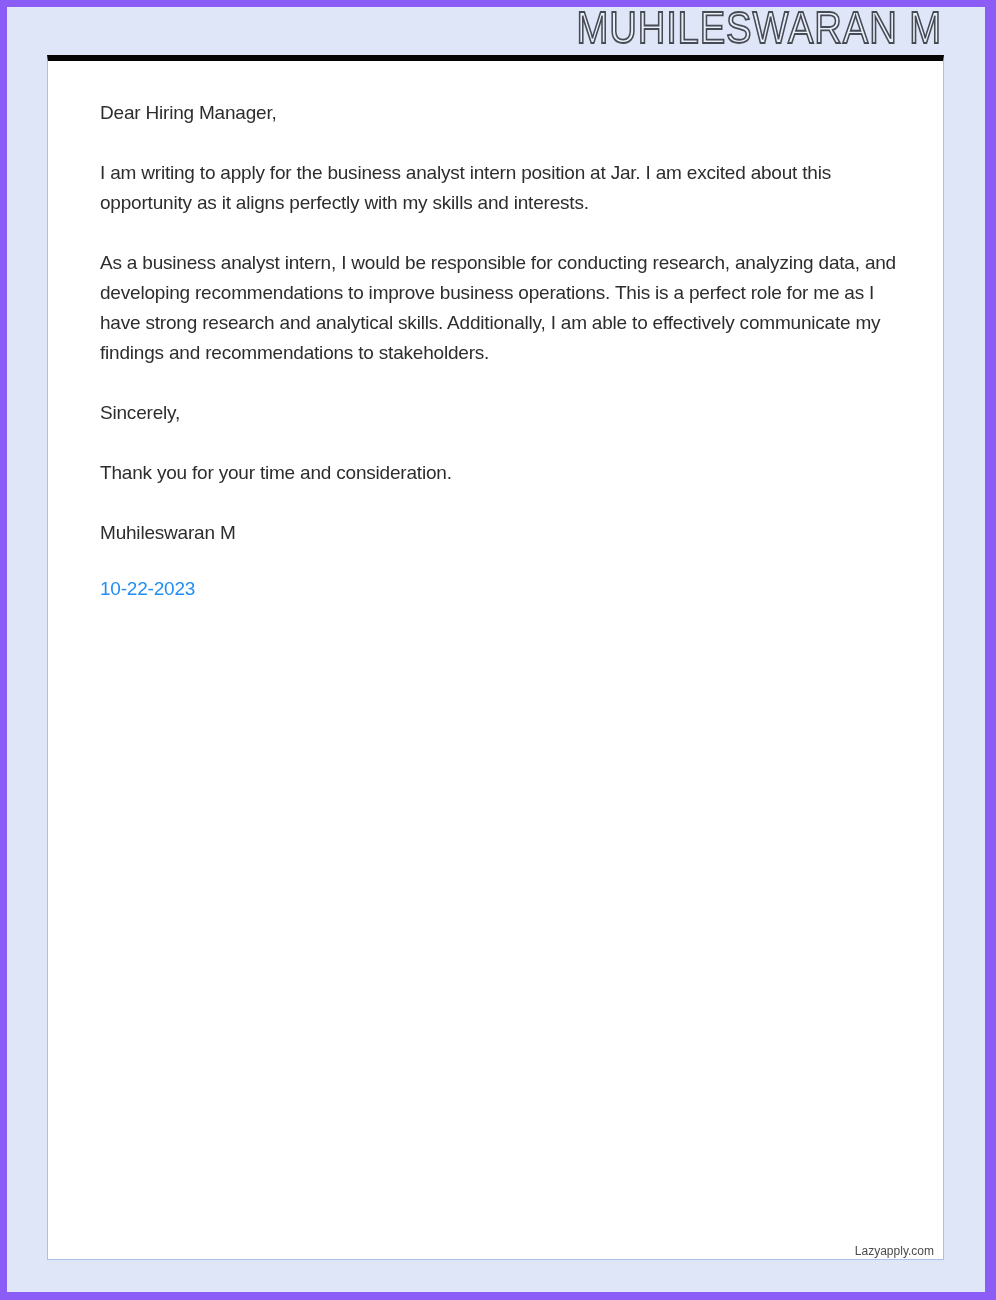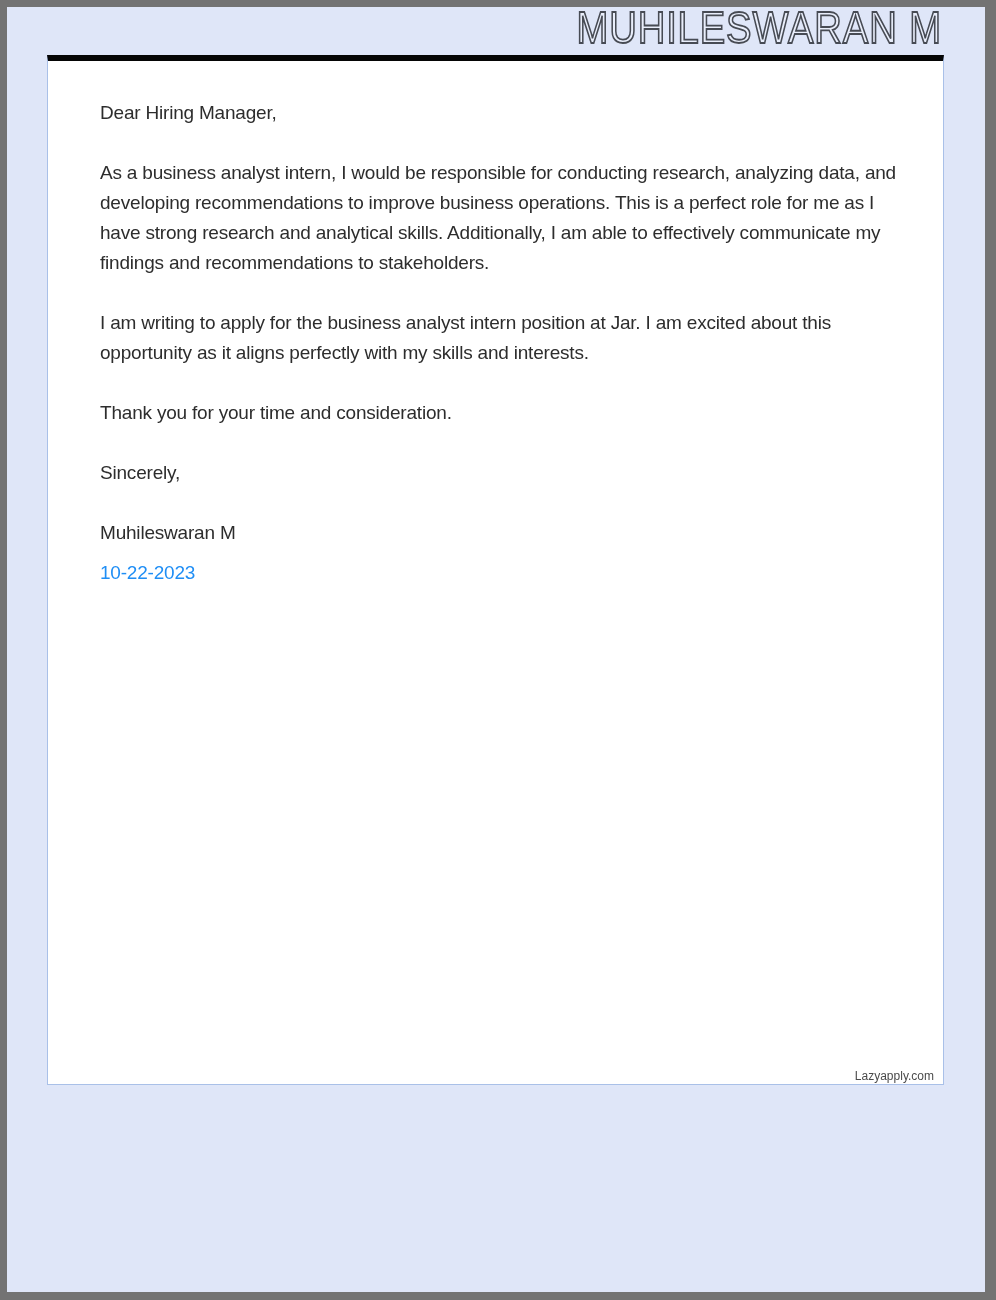--- a/index.html
+++ b/index.html
@@ -1,20 +1,20 @@
 <!DOCTYPE html>
 <html><head>
 <meta charset="utf-8">
 <style>
   html, body { margin: 0; padding: 0; background: #000; }
   .canvas {
     position: relative;
     width: 996px;
     height: 1300px;
-    background: #737373; 
+    background: #8b5cf6; 
     font-family: "Liberation Sans", sans-serif;
     overflow: hidden;
   }
   .lavender-bg {
     position: absolute;
     left: 7px; top: 7px; right: 11px; bottom: 8px;
     background: #dfe6f8;
   }
   .letterhead-name {
     position: absolute;
@@ -26,38 +26,38 @@
     white-space: nowrap;
     color: #e9eefb;                 
     -webkit-text-stroke: 1.8px #474b54; 
     text-shadow: 0 1px 0 rgba(255,255,255,0.55);
     transform: scaleX(0.85);
     transform-origin: 100% 50%;
   }
   .page {
     position: absolute;
     left: 47px; top: 55px;
-    width: 897px; height: 1030px;
+    width: 897px; height: 1205px;
     box-sizing: border-box;
     background: #ffffff;
     border: 1.5px solid #a9c0e8;
     border-top: 6px solid #050505;
   }
   .letter-content {
     padding: 37px 44px 0 52px;
     font-size: 19px;
     line-height: 30px;
     letter-spacing: -0.2px;
     color: #2d2d2d;
   }
   .letter-content p { margin: 30px 0 0 0; }
   .letter-content p.salutation { margin-top: 0; }
   .date-link {
     display: inline-block;
-    margin-top: 10px;
+    margin-top: 26px;
     line-height: 30px;
     color: #1f8ef5;
     cursor: pointer;
     text-decoration: none;
   }
   .page-footer {
     position: absolute;
     right: 9px;
     bottom: 1px;
     font-size: 12px;
@@ -72,28 +72,28 @@
   <div class="lavender-bg"></div>
 
   <div class="letterhead-name">MUHILESWARAN M</div>
 
   <div class="page">
 
     <div class="letter-content">
 
       <p class="salutation">Dear Hiring Manager,</p>
 
+      <p>I am writing to apply for the business analyst intern position at Jar. I am excited about this opportunity as it aligns perfectly with my skills and interests.</p>
+
       <p>As a business analyst intern, I would be responsible for conducting research, analyzing data, and developing recommendations to improve business operations. This is a perfect role for me as I have strong research and analytical skills. Additionally, I am able to effectively communicate my findings and recommendations to stakeholders.</p>
 
-      <p>I am writing to apply for the business analyst intern position at Jar. I am excited about this opportunity as it aligns perfectly with my skills and interests.</p>
 
+      <p>Sincerely,</p>
 
       <p>Thank you for your time and consideration.</p>
-
-      <p>Sincerely,</p>
 
       <p>Muhileswaran M</p>
 
       <a class="date-link">10-22-2023</a>
 
     </div>
 
     <div class="page-footer">Lazyapply.com</div>
 
   </div>

